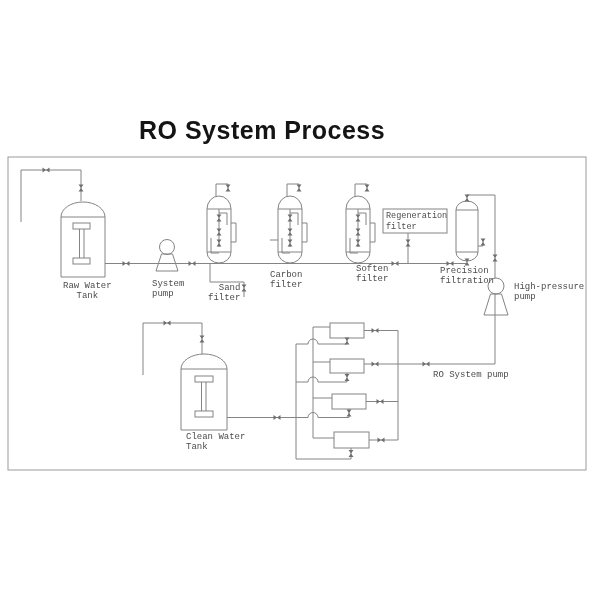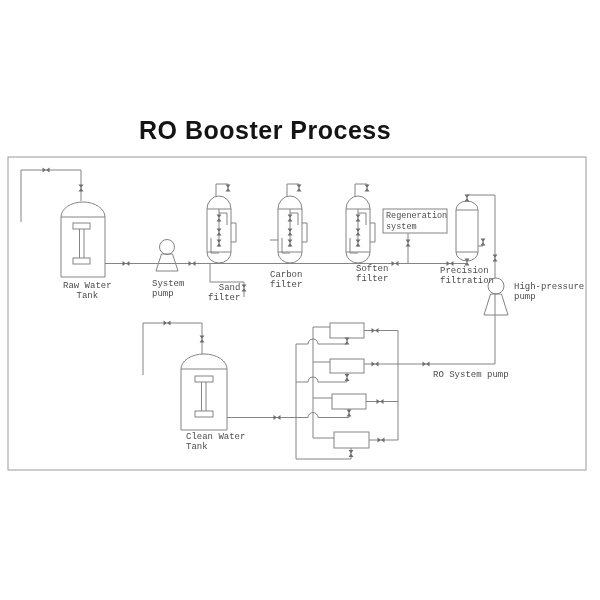--- a/index.html
+++ b/index.html
@@ -18,21 +18,21 @@
   .stroke { stroke:#848484; stroke-width:1; fill:none; }
   .whitefill { stroke:#848484; stroke-width:1; fill:#ffffff; }
   .valve { fill:#6f6f6f; stroke:none; }
 </style>
 </head>
 <body>
 
 <div class="canvas">
 
 
-  <div class="title">RO Booster Process</div>
+  <div class="title">RO System Process</div>
 
   <svg class="diagram" width="600" height="600" viewBox="0 0 600 600">
     <defs>
       <path id="vh" class="valve" d="M-3.5 -2.5 L0 0 L-3.5 2.5 Z M3.5 -2.5 L0 0 L3.5 2.5 Z"></path>
       <path id="vv" class="valve" d="M-2.5 -3.5 L0 0 L2.5 -3.5 Z M-2.5 3.5 L0 0 L2.5 3.5 Z"></path>
     </defs>
 
     <rect x="8" y="157" width="578" height="313" fill="none" stroke="#9a9a9a" stroke-width="1"></rect>
 
     <g class="stroke">
@@ -192,21 +192,21 @@
 Tank</div>
   <div class="lbl" style="left:152px; top:279px;">System
 pump</div>
   <div class="lbl" style="left:208px; top:283px;text-align:right;">Sand
 filter</div>
   <div class="lbl" style="left:270px; top:270px;">Carbon
 filter</div>
   <div class="lbl" style="left:356px; top:264px;">Soften
 filter</div>
   <div class="lbl small" style="left:386px; top:211px;">Regeneration
-system</div>
+filter</div>
   <div class="lbl" style="left:440px; top:266px;">Precision
 filtration</div>
   <div class="lbl" style="left:514px; top:282px;">High-pressure
 pump</div>
   <div class="lbl" style="left:403px; top:370px;margin-left:30px;">RO System pump</div>
   <div class="lbl" style="left:186px; top:432px;">Clean Water
 Tank</div>
 
 </div>
 

